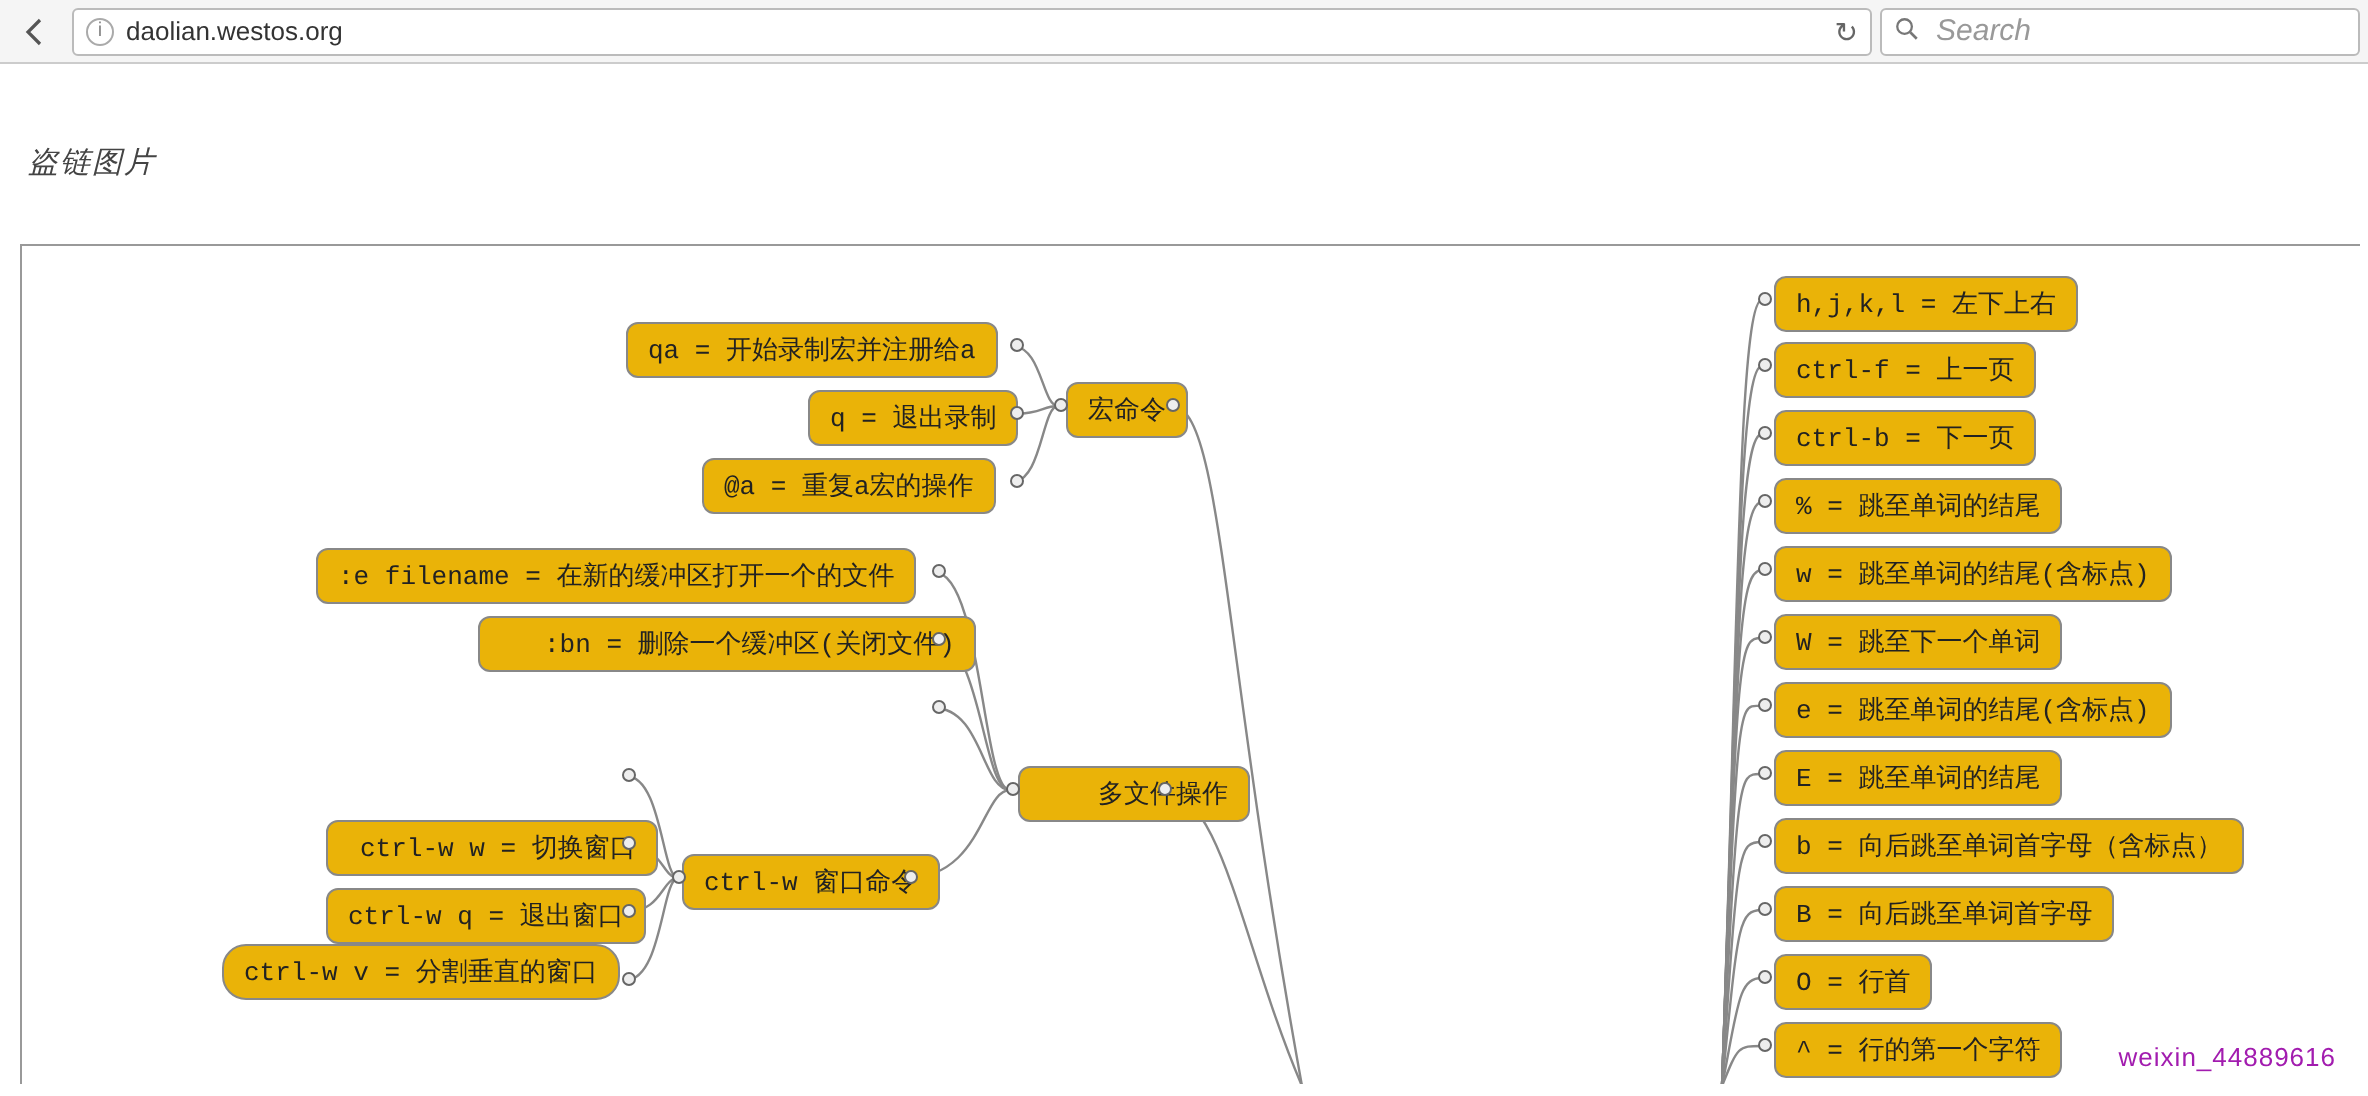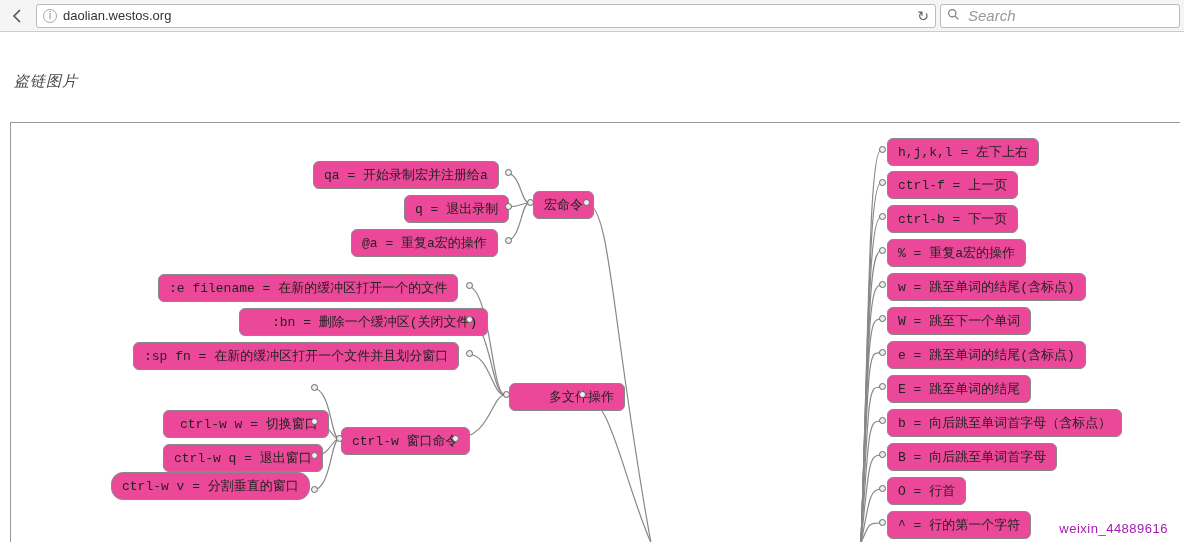--- a/index.html
+++ b/index.html
@@ -89,21 +89,21 @@
     width: 1170px;
     height: 420px;
     border-top: 1px solid #999;
     border-left: 1px solid #999;
     overflow: hidden;
   }
   .node {
     position: absolute;
     border: 1px solid #888;
     border-radius: 6px;
-    background: #ec4899;
+    background: #eab308;
     font-family: "Courier New", monospace;
     font-size: 13px;
     padding: 4px 10px;
     white-space: nowrap;
     color: #222;
   }
   .dot {
     position: absolute;
     width: 7px;
     height: 7px;
@@ -201,21 +201,20 @@
     <div class="node" style="left:340px; top:106px;">@a = 重复a宏的操作</div>
     <div class="dot" style="left:494px; top:46px;"></div>
     <div class="dot" style="left:494px; top:80px;"></div>
     <div class="dot" style="left:494px; top:114px;"></div>
     <div class="node" style="left:522px; top:68px;">宏命令</div>
     <div class="dot" style="left:516px; top:76px;"></div>
     <div class="dot" style="left:572px; top:76px;"></div>
 
     <div class="node" style="left:147px; top:151px;">:e filename = 在新的缓冲区打开一个的文件</div>
     <div class="node" style="left:228px; top:185px;padding-left:32px;">:bn = 删除一个缓冲区(关闭文件)</div>
-    <div class="node" style="left:122px; top:219px;">:sp fn = 在新的缓冲区打开一个文件并且划分窗口</div>
     <div class="dot" style="left:455px; top:159px;"></div>
     <div class="dot" style="left:455px; top:193px;"></div>
     <div class="dot" style="left:455px; top:227px;"></div>
 
     <div class="node" style="left:152px; top:287px;padding-left:16px;">ctrl-w w = 切换窗口</div>
     <div class="node" style="left:152px; top:321px;">ctrl-w q = 退出窗口</div>
     <div class="node" style="left:100px; top:349px;border-radius:12px;">ctrl-w v = 分割垂直的窗口</div>
     <div class="dot" style="left:300px; top:261px;"></div>
     <div class="dot" style="left:300px; top:295px;"></div>
     <div class="dot" style="left:300px; top:329px;"></div>
@@ -224,21 +223,21 @@
     <div class="dot" style="left:325px; top:312px;"></div>
     <div class="dot" style="left:441px; top:312px;"></div>
 
     <div class="node" style="left:498px; top:260px;padding-left:39px;">多文件操作</div>
     <div class="dot" style="left:492px; top:268px;"></div>
     <div class="dot" style="left:568px; top:268px;"></div>
 
     <div class="node" style="left:876px; top:15px;">h,j,k,l = 左下上右</div>
     <div class="node" style="left:876px; top:48px;">ctrl-f = 上一页</div>
     <div class="node" style="left:876px; top:82px;">ctrl-b = 下一页</div>
-    <div class="node" style="left:876px; top:116px;">% = 重复a宏的操作</div>
+    <div class="node" style="left:876px; top:116px;">% = 跳至单词的结尾</div>
     <div class="node" style="left:876px; top:150px;">w = 跳至单词的结尾(含标点)</div>
     <div class="node" style="left:876px; top:218px;">e = 跳至单词的结尾(含标点)</div>
     <div class="node" style="left:876px; top:184px;">W = 跳至下一个单词</div>
     <div class="node" style="left:876px; top:252px;">E = 跳至单词的结尾</div>
     <div class="node" style="left:876px; top:286px;">b = 向后跳至单词首字母（含标点）</div>
     <div class="node" style="left:876px; top:320px;">B = 向后跳至单词首字母</div>
     <div class="node" style="left:876px; top:354px;">O = 行首</div>
     <div class="node" style="left:876px; top:388px;">^ = 行的第一个字符</div>
     <div class="dot" style="left:868px; top:23px;"></div>
     <div class="dot" style="left:868px; top:56px;"></div>

